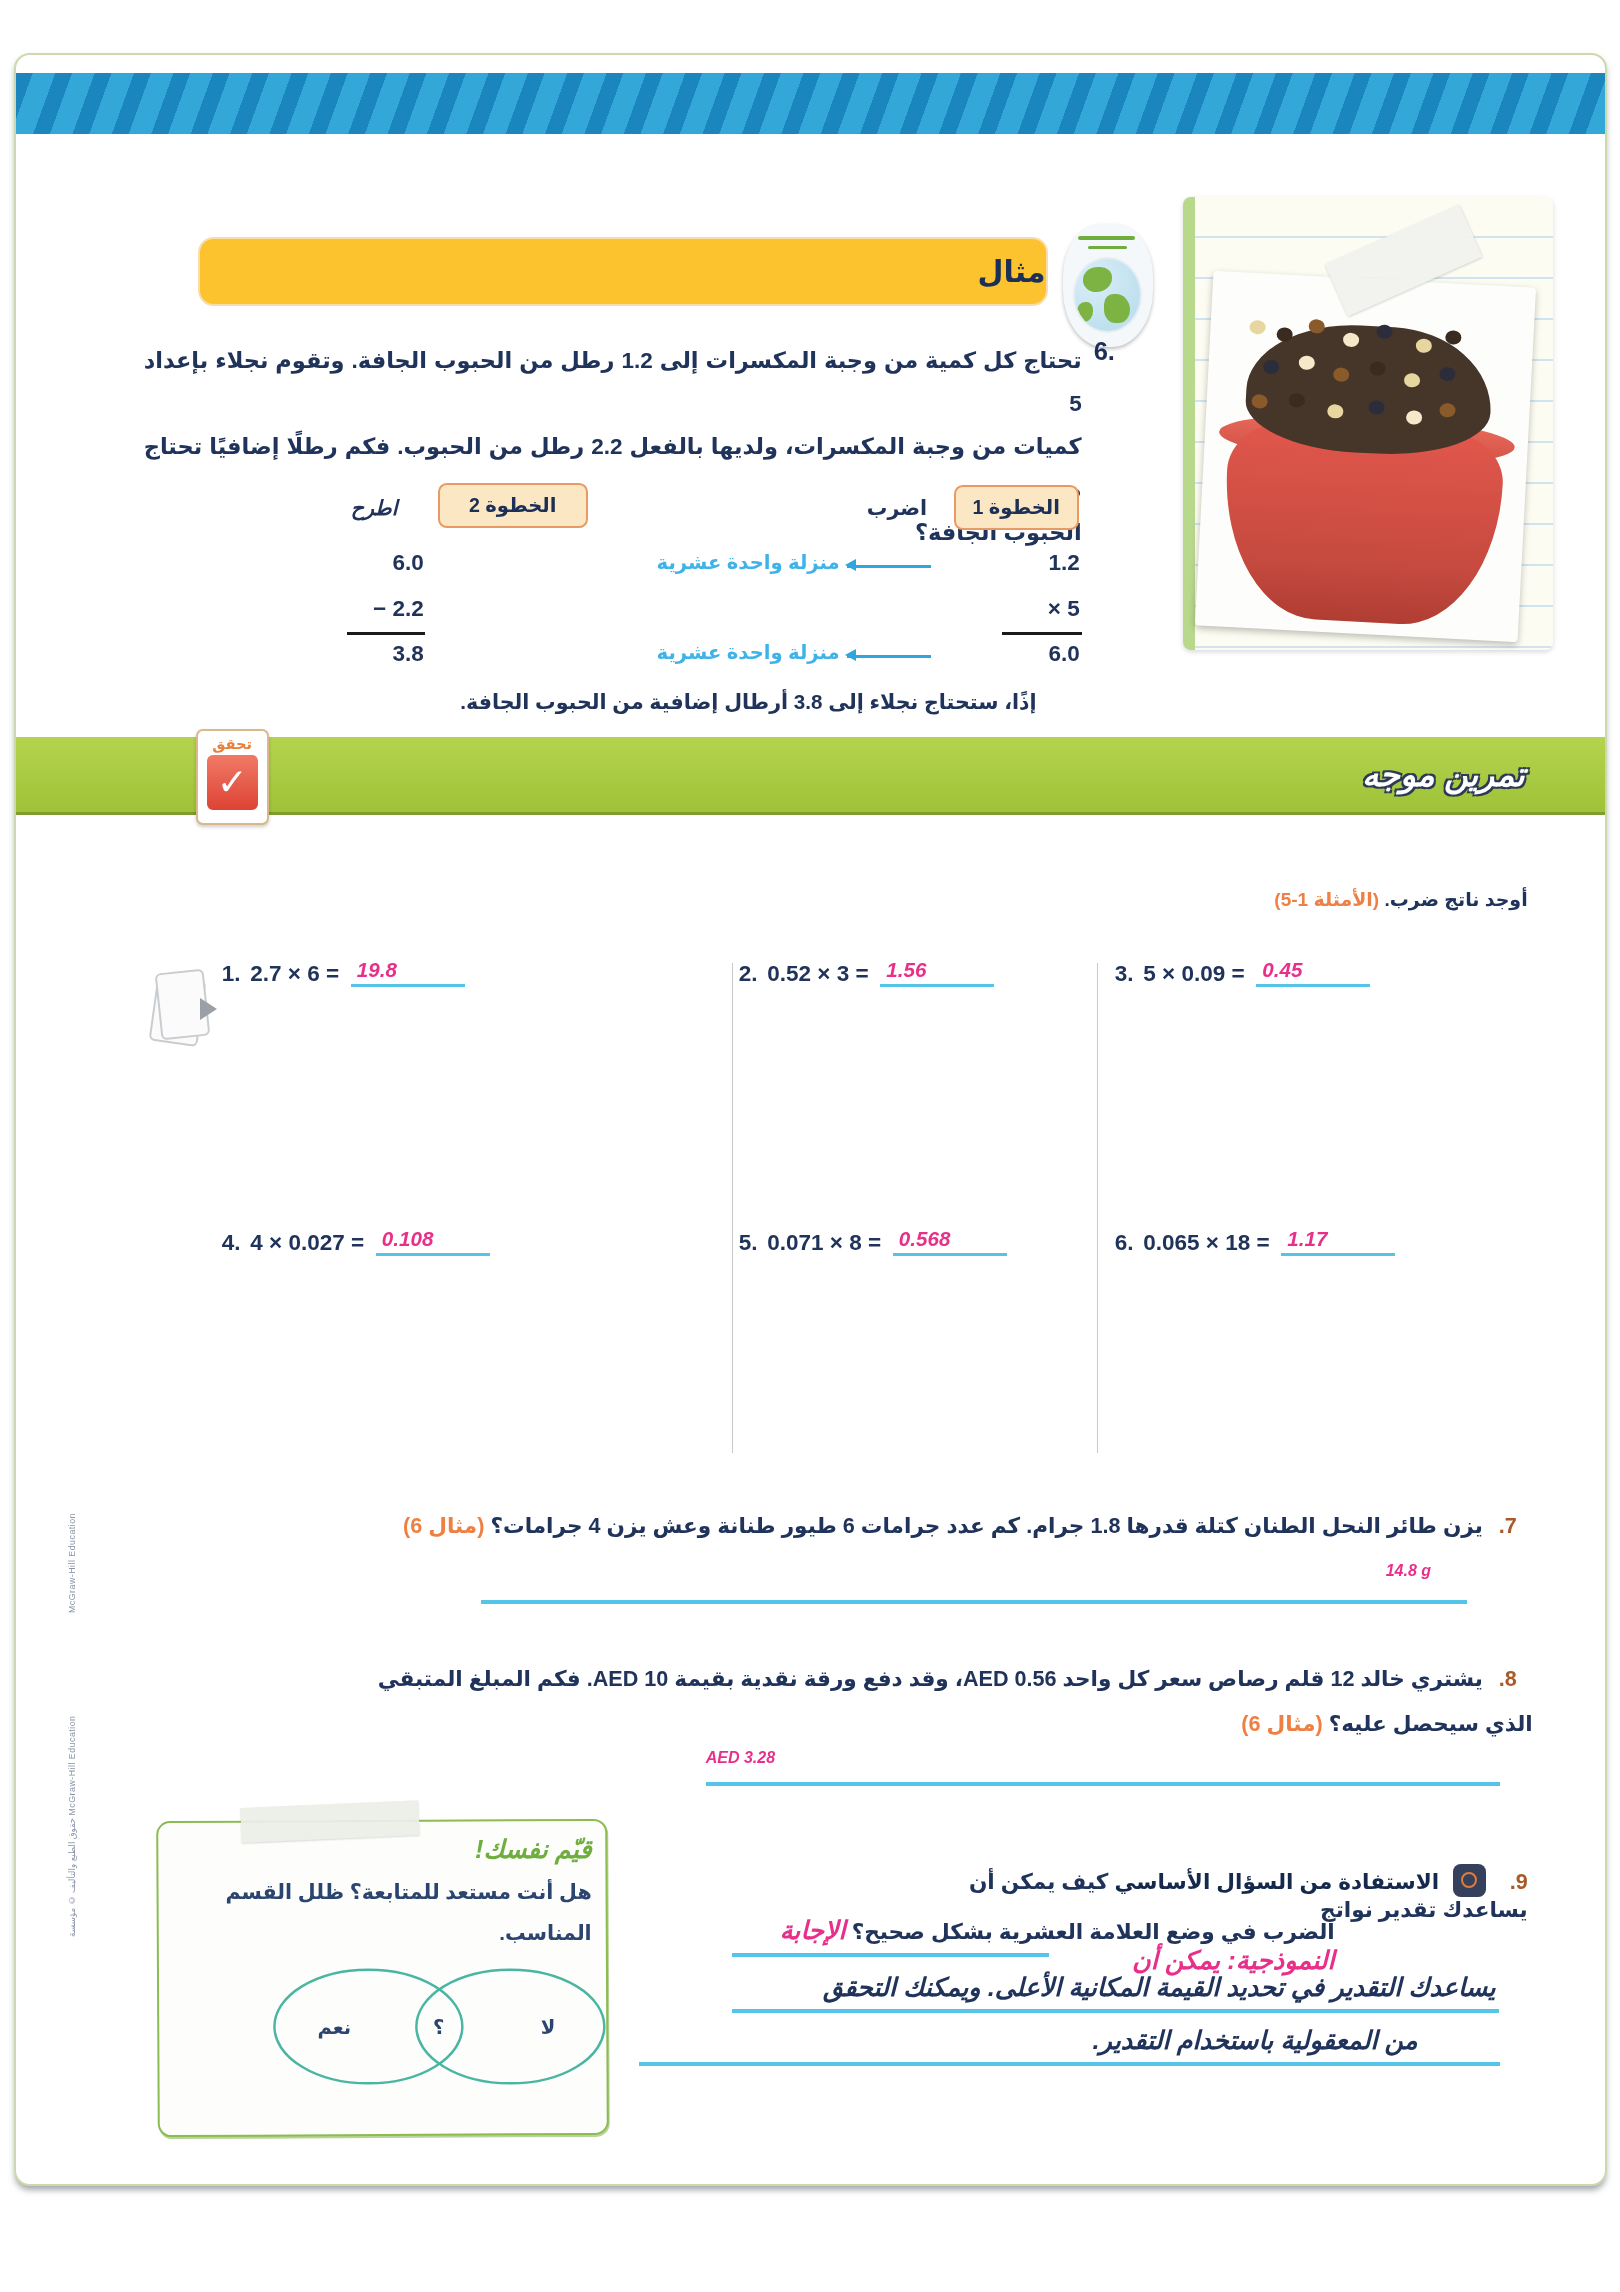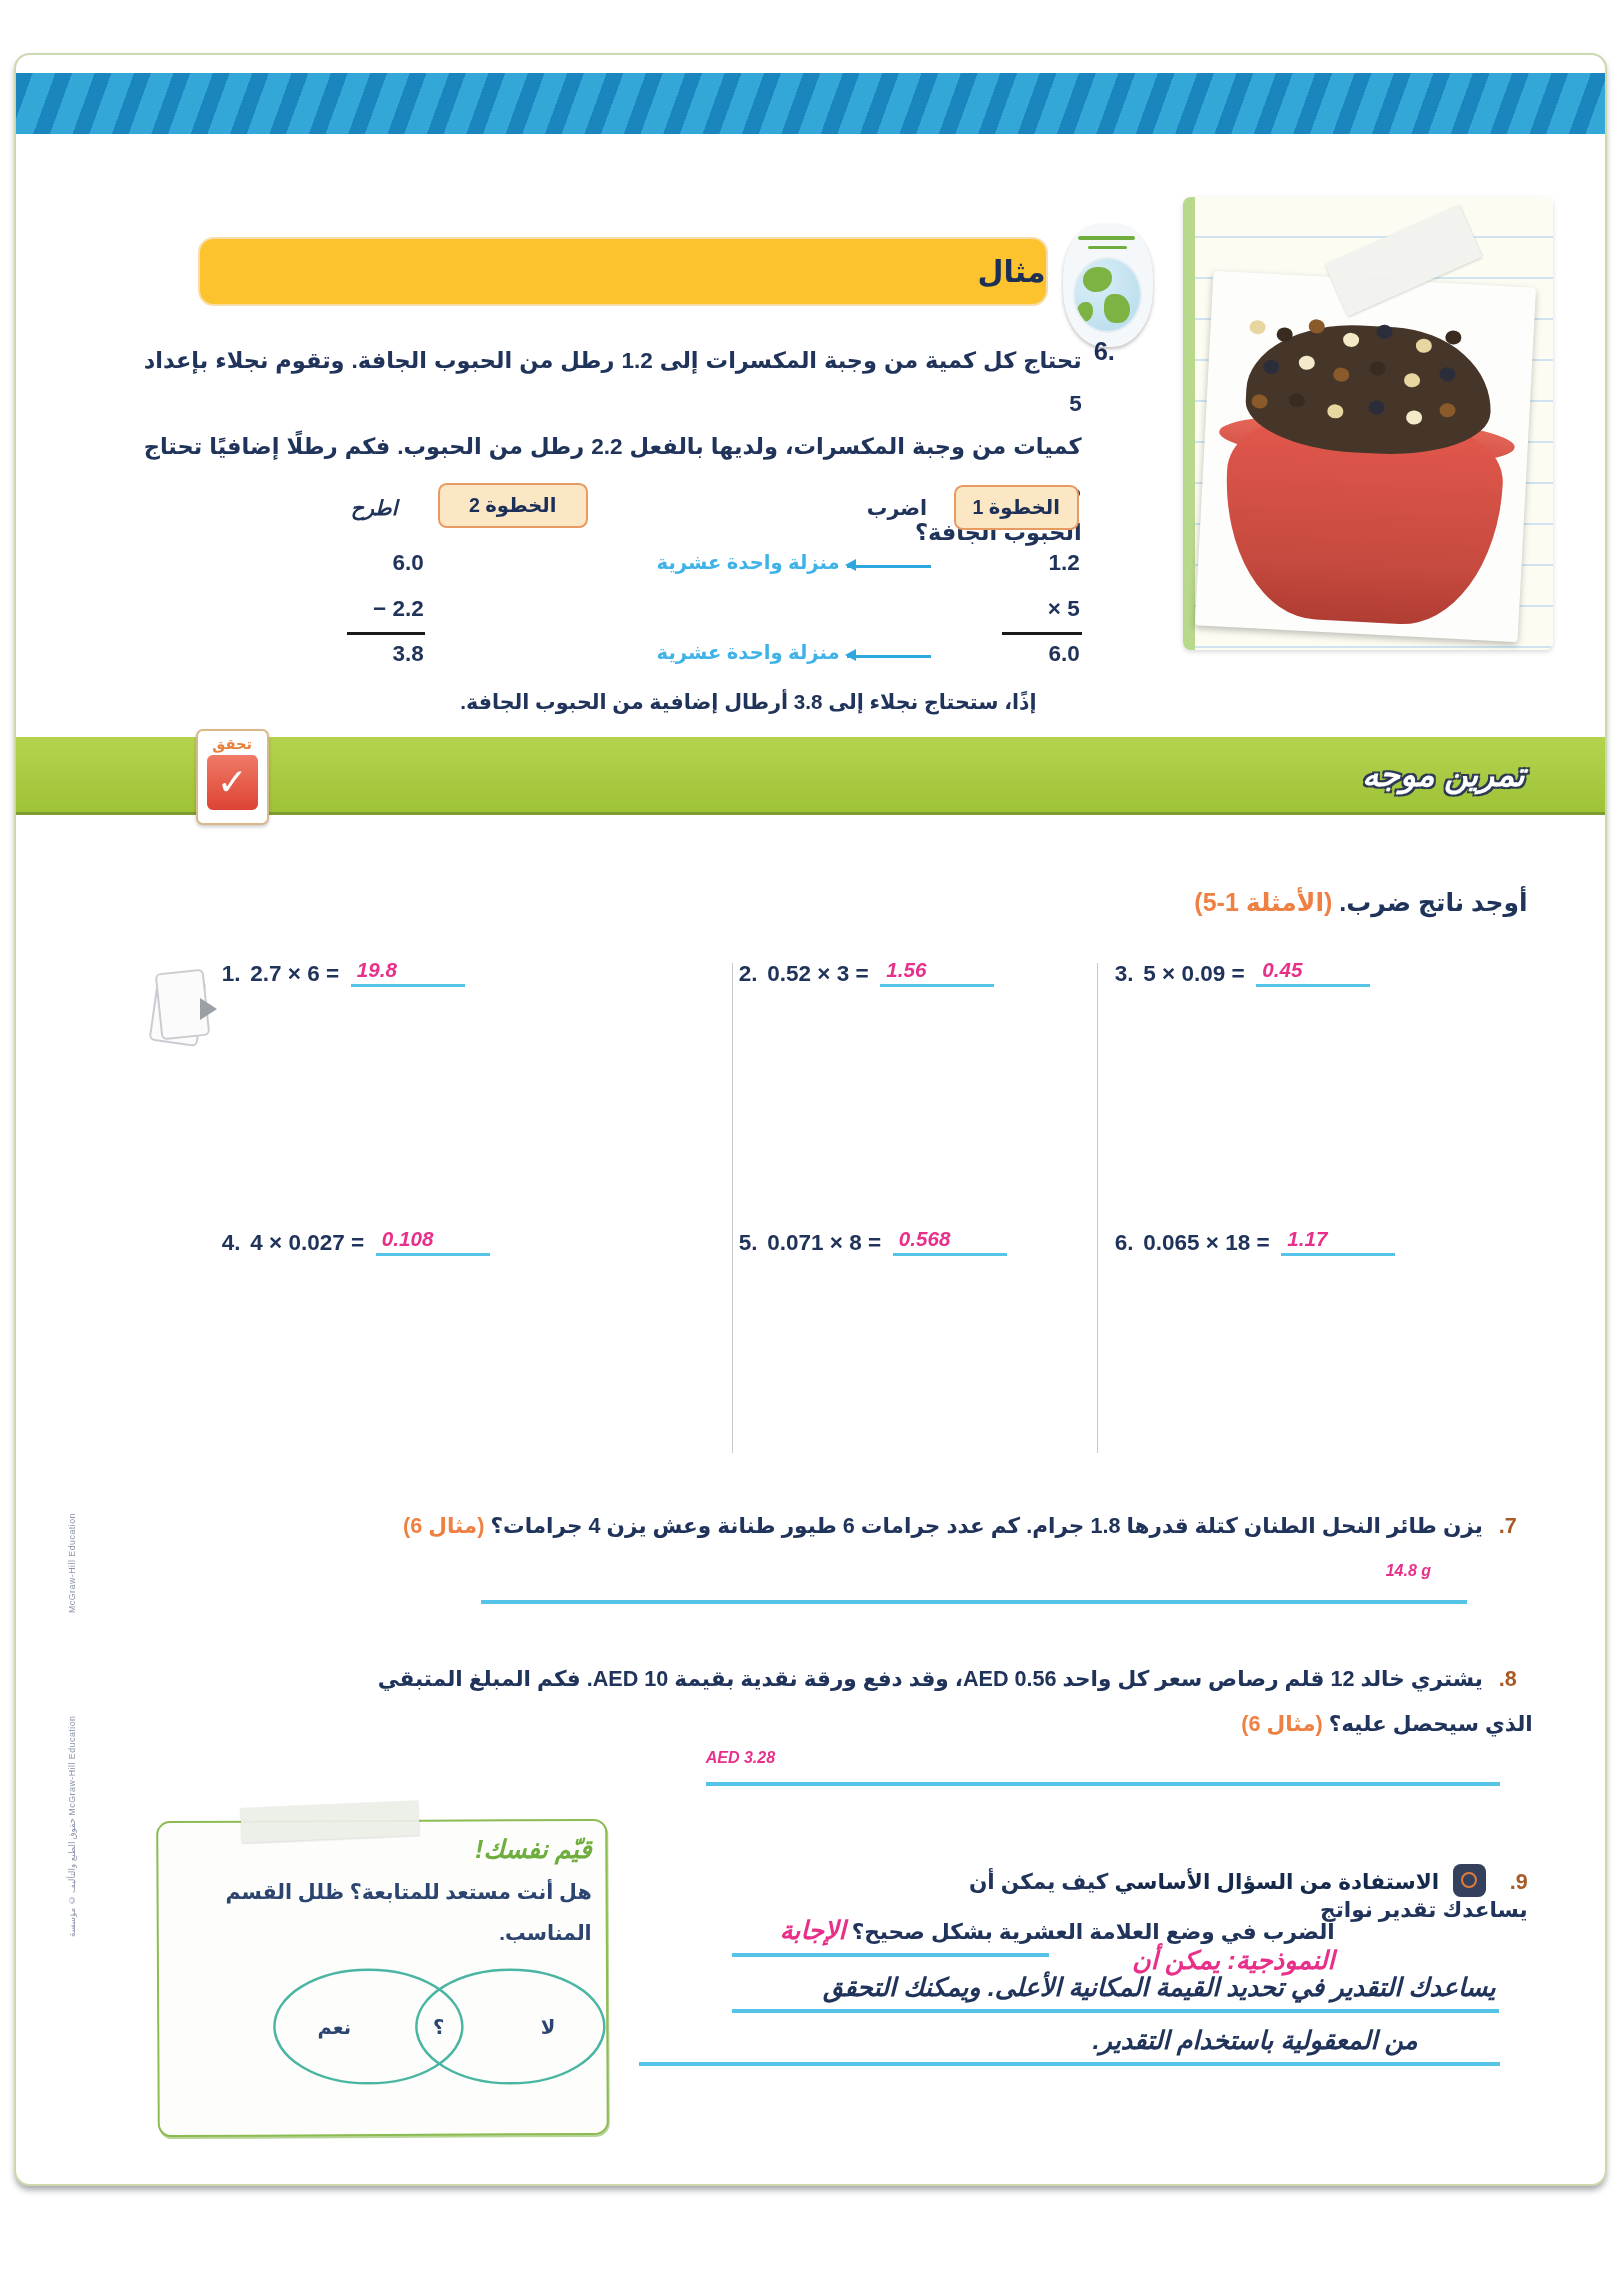--- a/index.html
+++ b/index.html
@@ -79,21 +79,21 @@
                        text-shadow:2px 2px 0 #2c3a55, -2px 2px 0 #2c3a55, 2px -2px 0 #2c3a55, -2px -2px 0 #2c3a55; }
   .check-badge { position:absolute; left:180px; top:674px; width:73px; height:96px; background:#fff;
                  border:2px solid #d9b98a; border-radius:6.9px; box-shadow:0 2px 3.9px rgba(0,0,0,.2);
                  display:flex; flex-direction:column; align-items:center; padding-top:3.9px; }
   .check-badge .lbl { font-size:14.7px; font-weight:bold; color:#e8813c; }
   .check-badge .box { margin-top:2.9px; width:51px; height:55px; border-radius:5.9px;
                       background:linear-gradient(#f07a67,#dd4334); color:#fff; font-size:37px;
                       display:flex; align-items:center; justify-content:center; }
   
   .instruction { position:absolute; left:924px; top:833px; width:588px; direction:rtl; text-align:right;
-                 font-size:25px; font-weight:bold; color:#20335a; }
+                 font-size:19px; font-weight:bold; color:#20335a; }
   .ref { color:#ef8043; font-weight:bold; }
   
   .vdiv { position:absolute; top:908px; width:1px; height:490px; background:#c9c9c9; }
   .ex { position:absolute; direction:ltr; display:flex; align-items:flex-end;
         font-size:22.5px; font-weight:bold; color:#20335a; }
   .ex .n { margin-right:9.8px; }
   .ansline { position:relative; display:inline-block; width:114px; height:29px; margin-left:11.8px;
              border-bottom:3.9px solid #56c3e9; }
   .pink { color:#e8308a; font-weight:bold; font-style:italic; }
   .ansline .a { position:absolute; left:5.9px; bottom:2px; font-size:20.6px; white-space:nowrap; }

